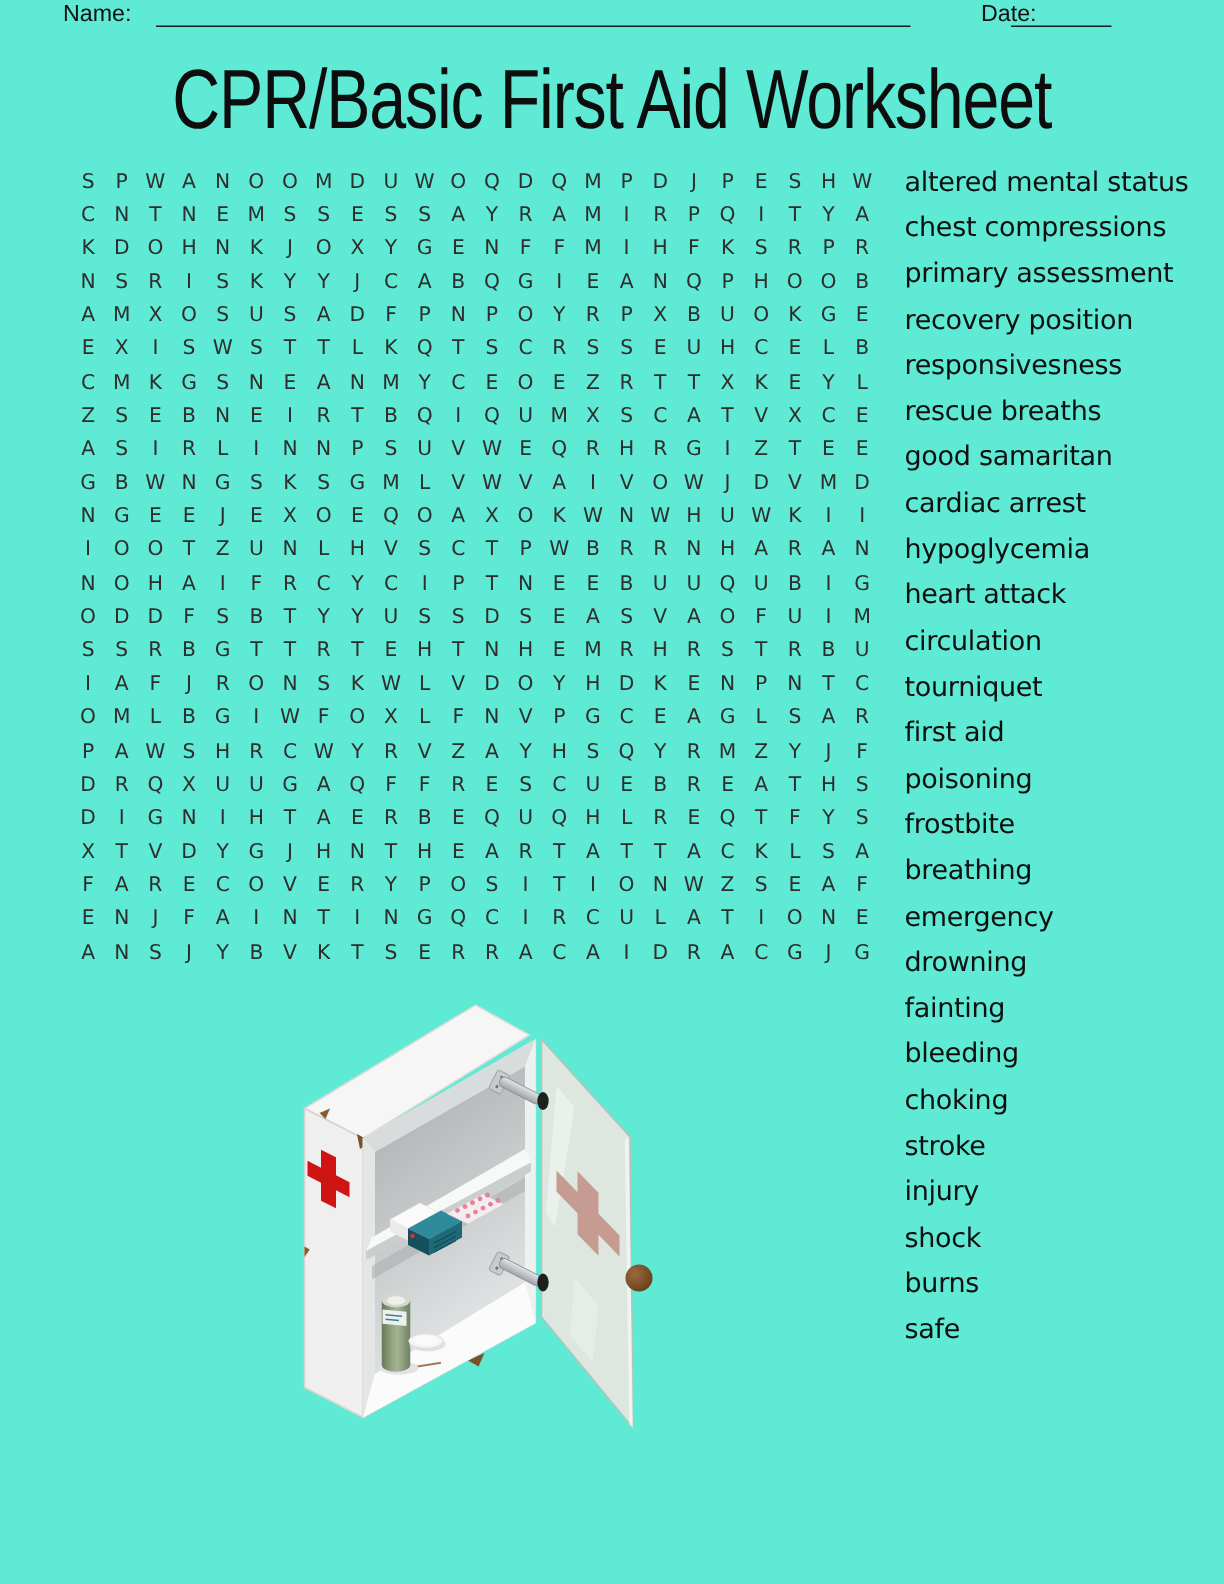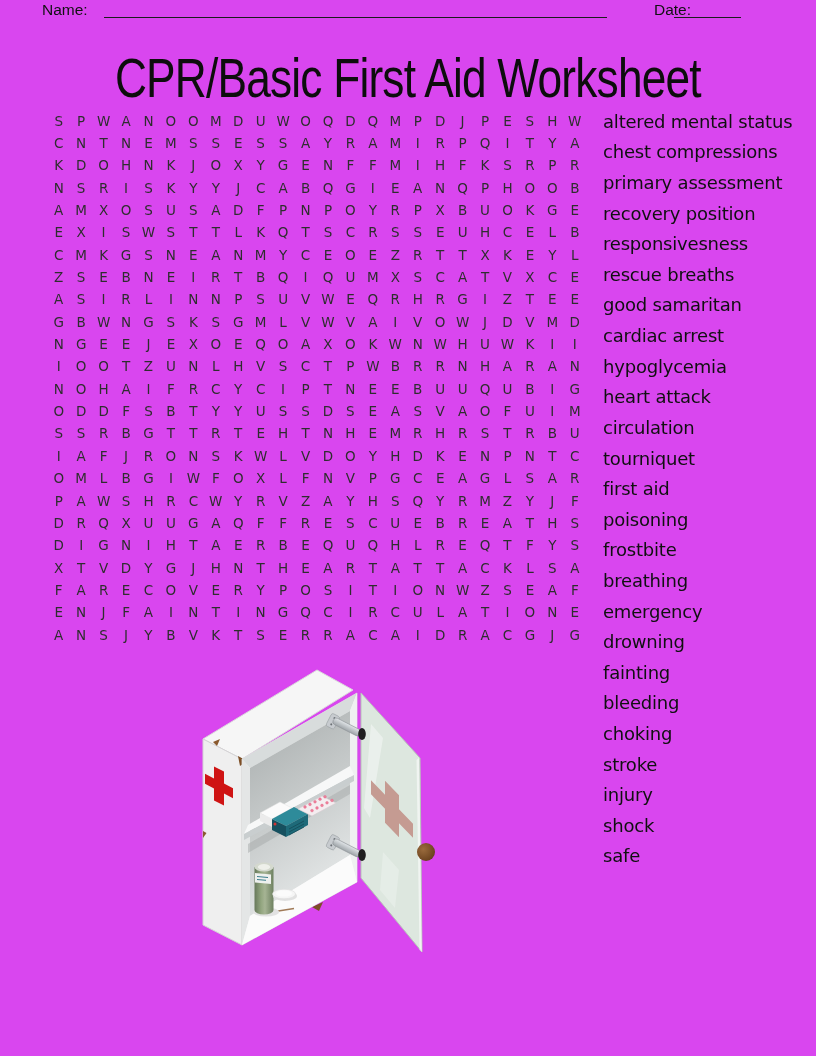--- a/index.html
+++ b/index.html
@@ -1,32 +1,32 @@
 <!DOCTYPE html>
 <html style="--cross-red: #cf1414; --door-glass: #dde7df; --door-cross: #c59b92; --knob-brown: #7a4a24; --cabinet-white: #f4f4f4; --interior-gray: #b0b4b4; --box-teal: #2e8b9a; --can-green: #7f926f; --pill-pink: #ef7f9b;"><head>
 <meta charset="utf-8">
 <style>
   html,body{margin:0;padding:0;background:#ffffff;}
   .page{
-    position:relative;width:816px;height:1056px;background:#d946ef;overflow:hidden;
+    position:relative;width:816px;height:1056px;background:#5eead4;overflow:hidden;
     font-family:"DejaVu Sans", sans-serif;color:#1a1a1a;
   }
   
   .hdr-label{
     position:absolute;top:1px;font-family:"Liberation Sans",sans-serif;
     font-size:15.5px;color:#111;
   }
   .hdr-label.name{left:42px;}
   .hdr-label.date{left:654px;}
   .writein{position:absolute;top:0;height:17px;border-bottom:1.6px solid #1c1c1c;}
   .writein.name-line{left:104px;width:503px;}
   .writein.date-line{left:674px;width:67px;}
   
   .title{
-    position:absolute;left:0;right:0;top:33px;margin:12px;text-align:center;
+    position:absolute;left:0;right:0;top:33px;margin:0;text-align:center;
     font-family:"Liberation Sans",sans-serif;font-weight:400;font-size:56px;
     color:#0d0d0d;letter-spacing:-1px;white-space:nowrap;
   }
   .title .condense{display:inline-block;transform:scaleX(0.79);transform-origin:50% 50%;}
   
   .grid{
     position:absolute;left:47.5px;top:109.5px;
     display:grid;grid-template-columns:repeat(24,22.45px);grid-auto-rows:22.35px;
   }
   .grid .cell{
@@ -659,20 +659,21 @@
       <li>frostbite</li>
       <li>breathing</li>
       <li>emergency</li>
       <li>drowning</li>
       <li>fainting</li>
       <li>bleeding</li>
       <li>choking</li>
       <li>stroke</li>
       <li>injury</li>
       <li>shock</li>
+      <li>burns</li>
       <li>safe</li>
     </ul>
 
   <svg class="cabinet" width="256" height="296" viewBox="0 0 256 296" xmlns="http://www.w3.org/2000/svg">
     <defs>
       <linearGradient id="wallGrad" x1="0" y1="0" x2="0.35" y2="1">
         <stop offset="0" stop-color="#a6abab"></stop>
         <stop offset="0.55" stop-color="#c7cbcb"></stop>
         <stop offset="1" stop-color="#e3e6e6"></stop>
       </linearGradient>

